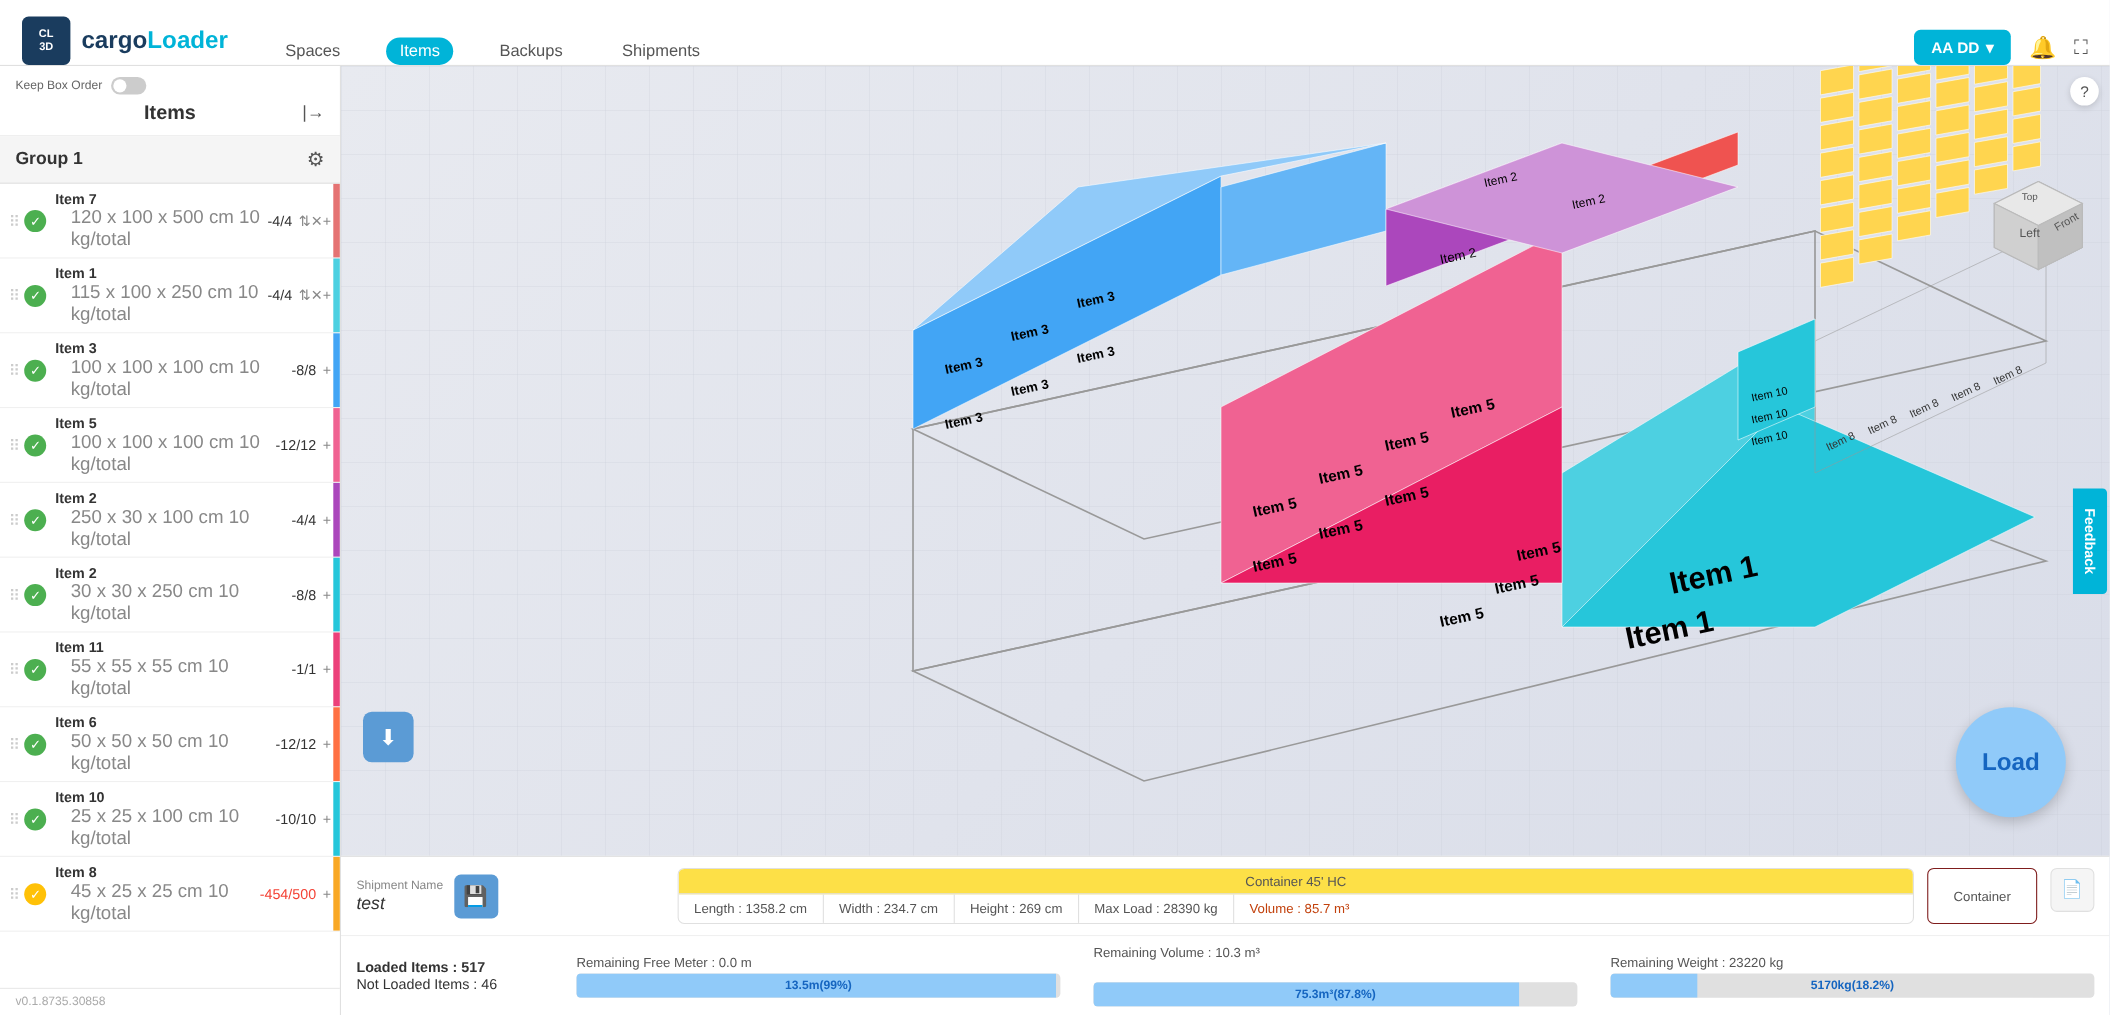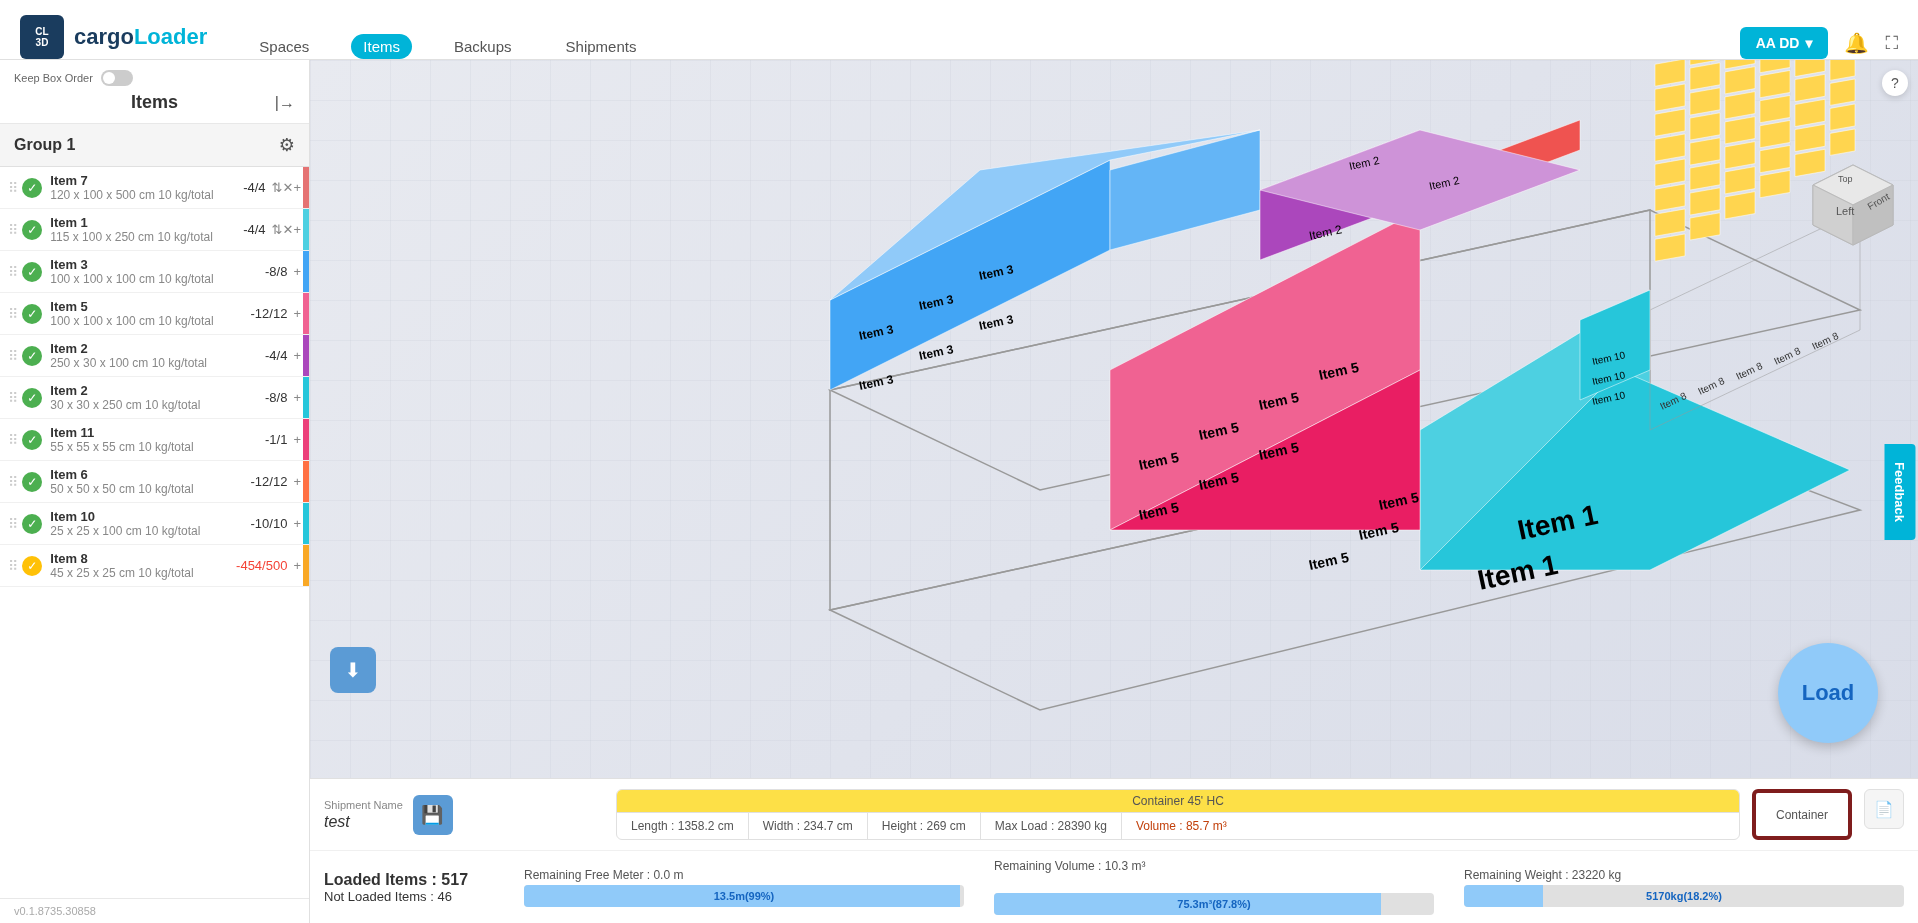--- a/index.html
+++ b/index.html
@@ -49,21 +49,21 @@
     .item-row {
       display: flex; align-items: center; padding: 6px 8px;
       border-bottom: 1px solid #f0f0f0; cursor: pointer; position: relative;
     }
     .item-drag { color: #ccc; font-size: 14px; margin-right: 4px; }
     .item-check { width: 20px; height: 20px; border-radius: 50%; display: flex; align-items: center; justify-content: center; font-size: 12px; margin-right: 8px; flex-shrink: 0; }
     .item-check.green { background: #4caf50; color: #fff; }
     .item-check.yellow { background: #ffc107; color: #fff; }
     .item-info { flex: 1; }
     .item-name { font-size: 13px; font-weight: bold; color: #333; }
-    .item-dims { font-size: 12px; color: #888; }
+    .item-dims { font-size: 17px; color: #888; margin-left: 14px; }
     .item-count { font-size: 13px; color: #333; margin-right: 6px; white-space: nowrap; }
     .item-count.over { color: #f44336; }
     .item-action-btn { font-size: 13px; color: #888; cursor: pointer; }
     .item-color-bar { position: absolute; right: 0; top: 0; bottom: 0; width: 6px; }
 
     .sidebar-version { padding: 6px 14px; font-size: 11px; color: #aaa; border-top: 1px solid #e8e8e8; }
 
     
     .viewport { flex: 1; position: relative; background: linear-gradient(135deg, #e8eaf0 0%, #d8dce8 100%); overflow: hidden; }
 
@@ -441,31 +441,31 @@
           <div style="background:#fde047;padding:4px 10px;font-size:12px;color:#555;text-align:center;border-bottom:1px solid #e0e0e0;">Container 45' HC</div>
           <div style="display:flex;">
             <div style="padding:6px 14px;font-size:12px;color:#555;border-right:1px solid #e0e0e0;">Length : 1358.2 cm</div>
             <div style="padding:6px 14px;font-size:12px;color:#555;border-right:1px solid #e0e0e0;">Width : 234.7 cm</div>
             <div style="padding:6px 14px;font-size:12px;color:#555;border-right:1px solid #e0e0e0;">Height : 269 cm</div>
             <div style="padding:6px 14px;font-size:12px;color:#555;border-right:1px solid #e0e0e0;">Max Load : 28390 kg</div>
             <div style="padding:6px 14px;font-size:12px;color:#c2410c;">Volume : 85.7 m³</div>
           </div>
         </div>
 
-        <div style="border:4px solid #7f1d1d;border-radius:6px;min-width:100px;display:flex;flex-direction:column;align-items:center;justify-content:center;">
+        <div style="border:1px solid #7f1d1d;border-radius:6px;min-width:100px;display:flex;flex-direction:column;align-items:center;justify-content:center;">
           <div style="font-size:12px;color:#555;padding:4px;">Container</div>
         </div>
 
         <button class="pdf-btn">📄</button>
       </div>
 
       <div style="display:flex;align-items:center;padding:8px 14px;gap:30px;">
 
         <div style="min-width:170px;">
-          <div style="font-size:16px;color:#333;font-weight:bold;">Loaded Items : 517</div>
+          <div style="font-size:13px;color:#333;font-weight:bold;">Loaded Items : 517</div>
           <div style="font-size:13px;color:#333;">Not Loaded Items : 46</div>
         </div>
 
         <div style="flex:1;">
           <div style="font-size:12px;color:#555;margin-bottom:3px;">Remaining Free Meter : 0.0 m</div>
           <div style="height:22px;background:#e0e0e0;border-radius:4px;overflow:hidden;position:relative;">
             <div style="height:100%;background:#90caf9;width:99%;"></div>
             <div style="position:absolute;left:50%;top:50%;transform:translate(-50%,-50%);font-size:11px;font-weight:bold;color:#1565c0;">13.5m(99%)</div>
           </div>
         </div>

